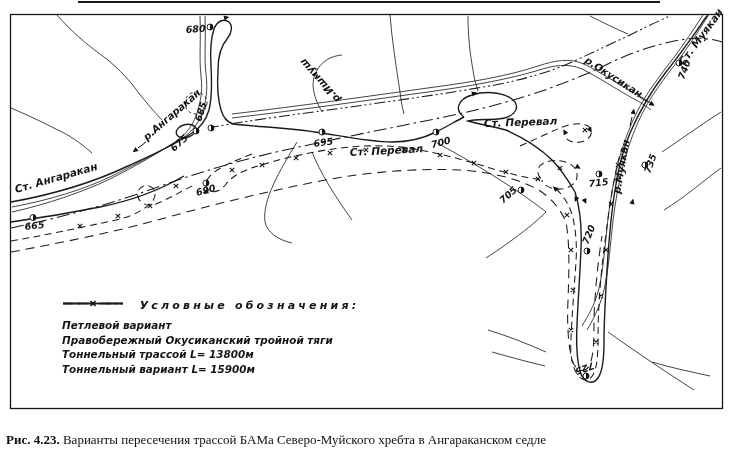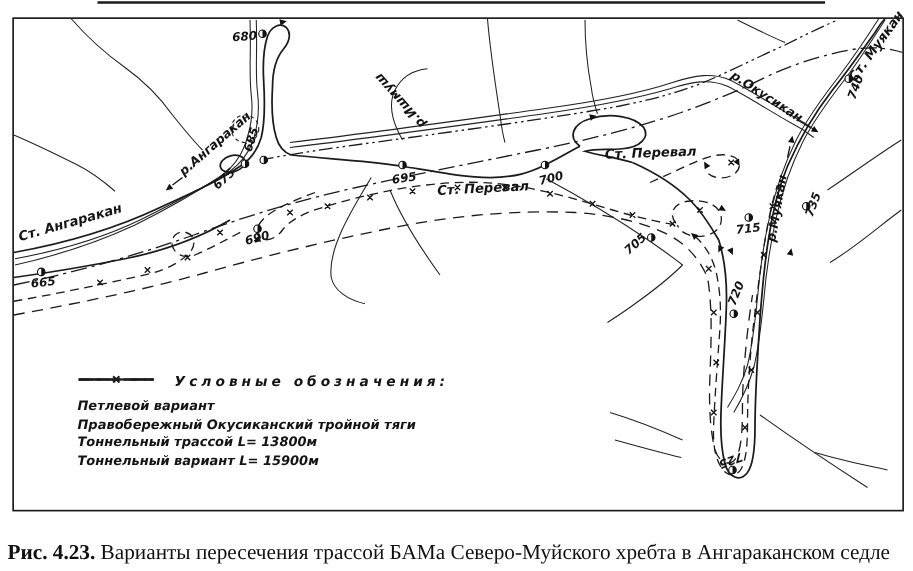--- a/index.html
+++ b/index.html
@@ -24,21 +24,21 @@
   .km circle{fill:#fff;stroke:#111;stroke-width:.9;}
   .km path{fill:#111;stroke:none;}
   .legend{position:absolute;left:62px;top:299px;width:345px;}
   .legend-title{font-style:italic;font-weight:700;font-size:11px;letter-spacing:3.2px;
                 color:#141414;margin:0 0 7px 30px;white-space:nowrap;text-align:center;}
   .lrow{display:flex;align-items:flex-start;height:14.6px;}
   .lsample{flex:0 0 62px;width:62px;margin-right:9px;}
   .lsample line{stroke:#1b1b1b;stroke-width:1.6;}
   .llabel{font-style:italic;font-weight:600;font-size:10.4px;color:#141414;white-space:nowrap;}
   .caption{position:absolute;left:6px;top:432px;width:718px;
-           font-family:"Liberation Serif",serif;font-size:17px;color:#101010;white-space:nowrap;}
+           font-family:"Liberation Serif",serif;font-size:13px;color:#101010;white-space:nowrap;}
   .caption b{font-weight:700;}
 </style>
 </head>
 <body>
 
 <div class="stage">
 
   <svg width="730" height="457" viewBox="0 0 730 457">
 
     <line class="scanline" x1="78" y1="2" x2="660" y2="2"></line>

